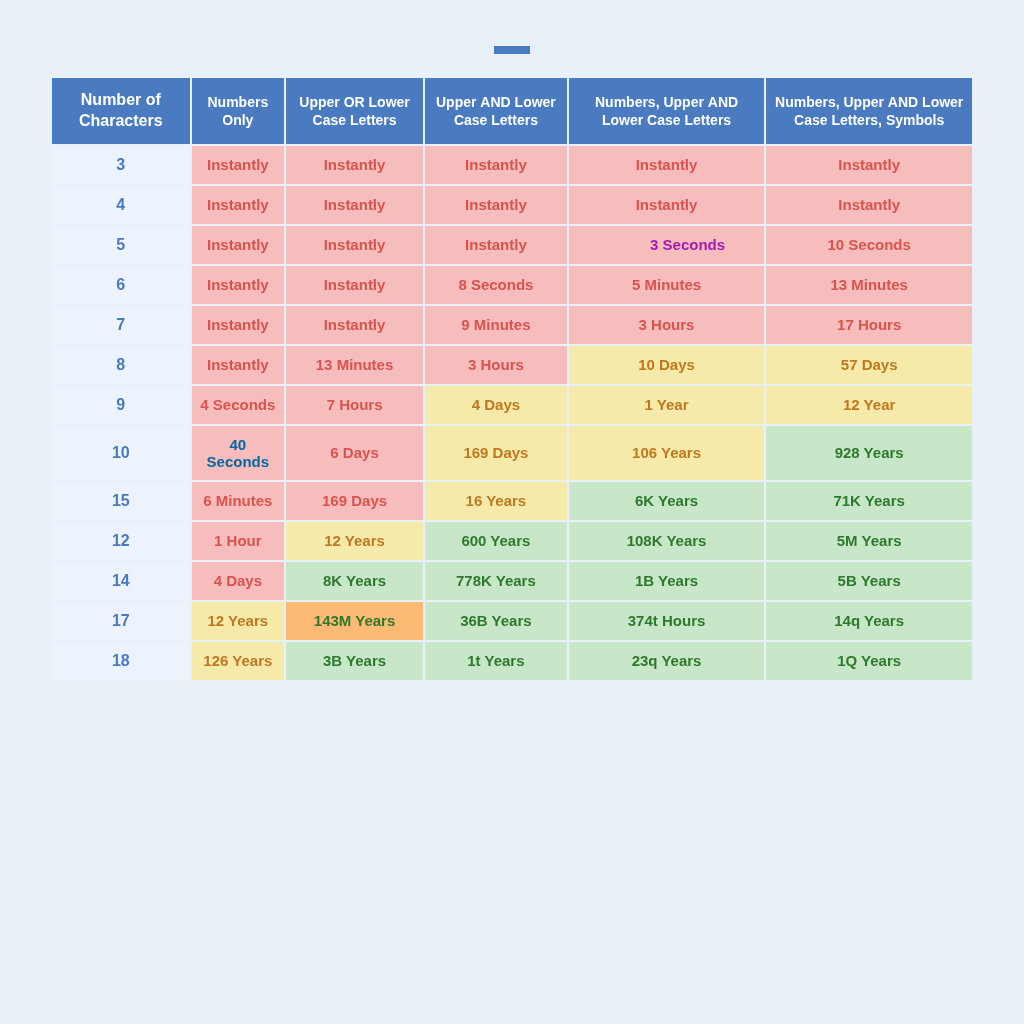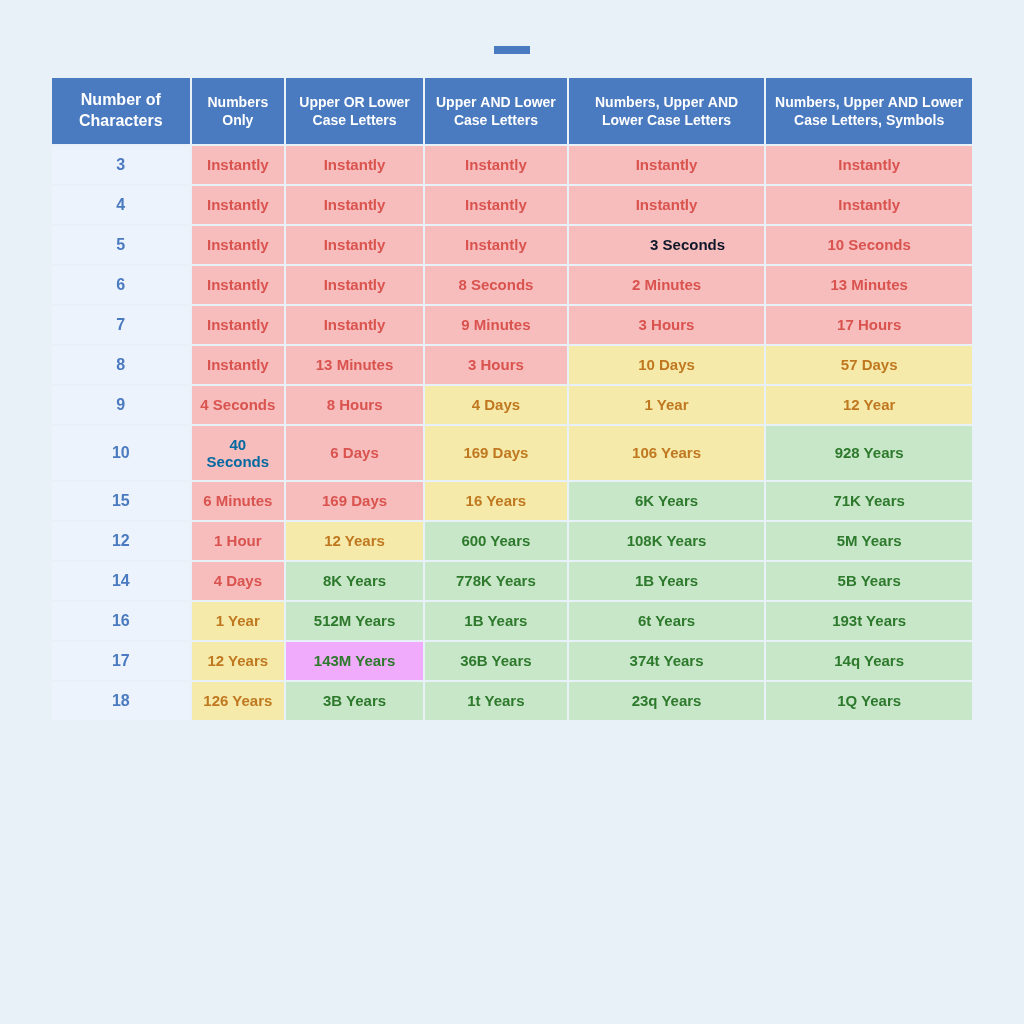--- a/index.html
+++ b/index.html
@@ -114,29 +114,29 @@
             <td style="background-color: rgb(247, 188, 188); color: rgb(217, 83, 79);">Instantly</td>
             <td style="background-color: rgb(247, 188, 188); color: rgb(217, 83, 79);">Instantly</td>
             <td style="background-color: rgb(247, 188, 188); color: rgb(217, 83, 79);">Instantly</td>
             <td style="background-color: rgb(247, 188, 188); color: rgb(217, 83, 79);">Instantly</td>
           </tr>
           <tr>
             <td class="col-chars" style="background: rgb(237, 243, 252);">5</td>
             <td style="background-color: rgb(247, 188, 188); color: rgb(217, 83, 79);">Instantly</td>
             <td style="background-color: rgb(247, 188, 188); color: rgb(217, 83, 79);">Instantly</td>
             <td style="background-color: rgb(247, 188, 188); color: rgb(217, 83, 79);">Instantly</td>
-            <td style="background-color: rgb(247, 188, 188); color: #0f172a; padding-left: 48px;">3 Seconds</td>
+            <td style="background-color: rgb(247, 188, 188); color: #a21caf; padding-left: 48px;">3 Seconds</td>
             <td style="background-color: rgb(247, 188, 188); color: rgb(217, 83, 79);">10 Seconds</td>
           </tr>
           <tr>
             <td class="col-chars" style="background: rgb(237, 243, 252);">6</td>
             <td style="background-color: rgb(247, 188, 188); color: rgb(217, 83, 79);">Instantly</td>
             <td style="background-color: rgb(247, 188, 188); color: rgb(217, 83, 79);">Instantly</td>
             <td style="background-color: rgb(247, 188, 188); color: rgb(217, 83, 79);">8 Seconds</td>
-            <td style="background-color: rgb(247, 188, 188); color: rgb(217, 83, 79);">2 Minutes</td>
+            <td style="background-color: rgb(247, 188, 188); color: rgb(217, 83, 79);">5 Minutes</td>
             <td style="background-color: rgb(247, 188, 188); color: rgb(217, 83, 79);">13 Minutes</td>
           </tr>
           <tr>
             <td class="col-chars" style="background: rgb(237, 243, 252);">7</td>
             <td style="background-color: rgb(247, 188, 188); color: rgb(217, 83, 79);">Instantly</td>
             <td style="background-color: rgb(247, 188, 188); color: rgb(217, 83, 79);">Instantly</td>
             <td style="background-color: rgb(247, 188, 188); color: rgb(217, 83, 79);">9 Minutes</td>
             <td style="background-color: rgb(247, 188, 188); color: rgb(217, 83, 79);">3 Hours</td>
             <td style="background-color: rgb(247, 188, 188); color: rgb(217, 83, 79);">17 Hours</td>
           </tr>
@@ -144,21 +144,21 @@
             <td class="col-chars" style="background: rgb(237, 243, 252);">8</td>
             <td style="background-color: rgb(247, 188, 188); color: rgb(217, 83, 79);">Instantly</td>
             <td style="background-color: rgb(247, 188, 188); color: rgb(217, 83, 79);">13 Minutes</td>
             <td style="background-color: rgb(247, 188, 188); color: rgb(217, 83, 79);">3 Hours</td>
             <td style="background-color: rgb(245, 234, 170); color: rgb(192, 120, 32);">10 Days</td>
             <td style="background-color: rgb(245, 234, 170); color: rgb(192, 120, 32);">57 Days</td>
           </tr>
           <tr>
             <td class="col-chars" style="background: rgb(237, 243, 252);">9</td>
             <td style="background-color: rgb(247, 188, 188); color: rgb(217, 83, 79);">4 Seconds</td>
-            <td style="background-color: rgb(247, 188, 188); color: rgb(217, 83, 79);">8 Hours</td>
+            <td style="background-color: rgb(247, 188, 188); color: rgb(217, 83, 79);">7 Hours</td>
             <td style="background-color: rgb(245, 234, 170); color: rgb(192, 120, 32);">4 Days</td>
             <td style="background-color: rgb(245, 234, 170); color: rgb(192, 120, 32);">1 Year</td>
             <td style="background-color: rgb(245, 234, 170); color: rgb(192, 120, 32);">12 Year</td>
           </tr>
           <tr>
             <td class="col-chars" style="background: rgb(237, 243, 252);">10</td>
             <td style="background-color: rgb(247, 188, 188); color: #0369a1;">40 Seconds</td>
             <td style="background-color: rgb(247, 188, 188); color: rgb(217, 83, 79);">6 Days</td>
             <td style="background-color: rgb(245, 234, 170); color: rgb(192, 120, 32);">169 Days</td>
             <td style="background-color: rgb(245, 234, 170); color: rgb(192, 120, 32);">106 Years</td>
@@ -182,33 +182,25 @@
           </tr>
           <tr>
             <td class="col-chars" style="background: rgb(237, 243, 252);">14</td>
             <td style="background-color: rgb(247, 188, 188); color: rgb(217, 83, 79);">4 Days</td>
             <td style="background-color: rgb(200, 230, 200); color: rgb(45, 122, 45);">8K Years</td>
             <td style="background-color: rgb(200, 230, 200); color: rgb(45, 122, 45);">778K Years</td>
             <td style="background-color: rgb(200, 230, 200); color: rgb(45, 122, 45);">1B Years</td>
             <td style="background-color: rgb(200, 230, 200); color: rgb(45, 122, 45);">5B Years</td>
           </tr>
           <tr>
-            <td class="col-chars" style="background: rgb(237, 243, 252);">16</td>
-            <td style="background-color: rgb(245, 234, 170); color: rgb(192, 120, 32);">1 Year</td>
-            <td style="background-color: rgb(200, 230, 200); color: rgb(45, 122, 45);">512M Years</td>
-            <td style="background-color: rgb(200, 230, 200); color: rgb(45, 122, 45);">1B Years</td>
-            <td style="background-color: rgb(200, 230, 200); color: rgb(45, 122, 45);">6t Years</td>
-            <td style="background-color: rgb(200, 230, 200); color: rgb(45, 122, 45);">193t Years</td>
-          </tr>
-          <tr>
             <td class="col-chars" style="background: rgb(237, 243, 252);">17</td>
             <td style="background-color: rgb(245, 234, 170); color: rgb(192, 120, 32);">12 Years</td>
-            <td style="background-color: #f0abfc; color: rgb(45, 122, 45); margin-left: 36px;">143M Years</td>
+            <td style="background-color: #fdba74; color: rgb(45, 122, 45); margin-left: 36px;">143M Years</td>
             <td style="background-color: rgb(200, 230, 200); color: rgb(45, 122, 45);">36B Years</td>
-            <td style="background-color: rgb(200, 230, 200); color: rgb(45, 122, 45);">374t Years</td>
+            <td style="background-color: rgb(200, 230, 200); color: rgb(45, 122, 45);">374t Hours</td>
             <td style="background-color: rgb(200, 230, 200); color: rgb(45, 122, 45);">14q Years</td>
           </tr>
           <tr>
             <td class="col-chars" style="background: rgb(237, 243, 252);">18</td>
             <td style="background-color: rgb(245, 234, 170); color: rgb(192, 120, 32);">126 Years</td>
             <td style="background-color: rgb(200, 230, 200); color: rgb(45, 122, 45);">3B Years</td>
             <td style="background-color: rgb(200, 230, 200); color: rgb(45, 122, 45);">1t Years</td>
             <td style="background-color: rgb(200, 230, 200); color: rgb(45, 122, 45);">23q Years</td>
             <td style="background-color: rgb(200, 230, 200); color: rgb(45, 122, 45);">1Q Years</td>
           </tr>

